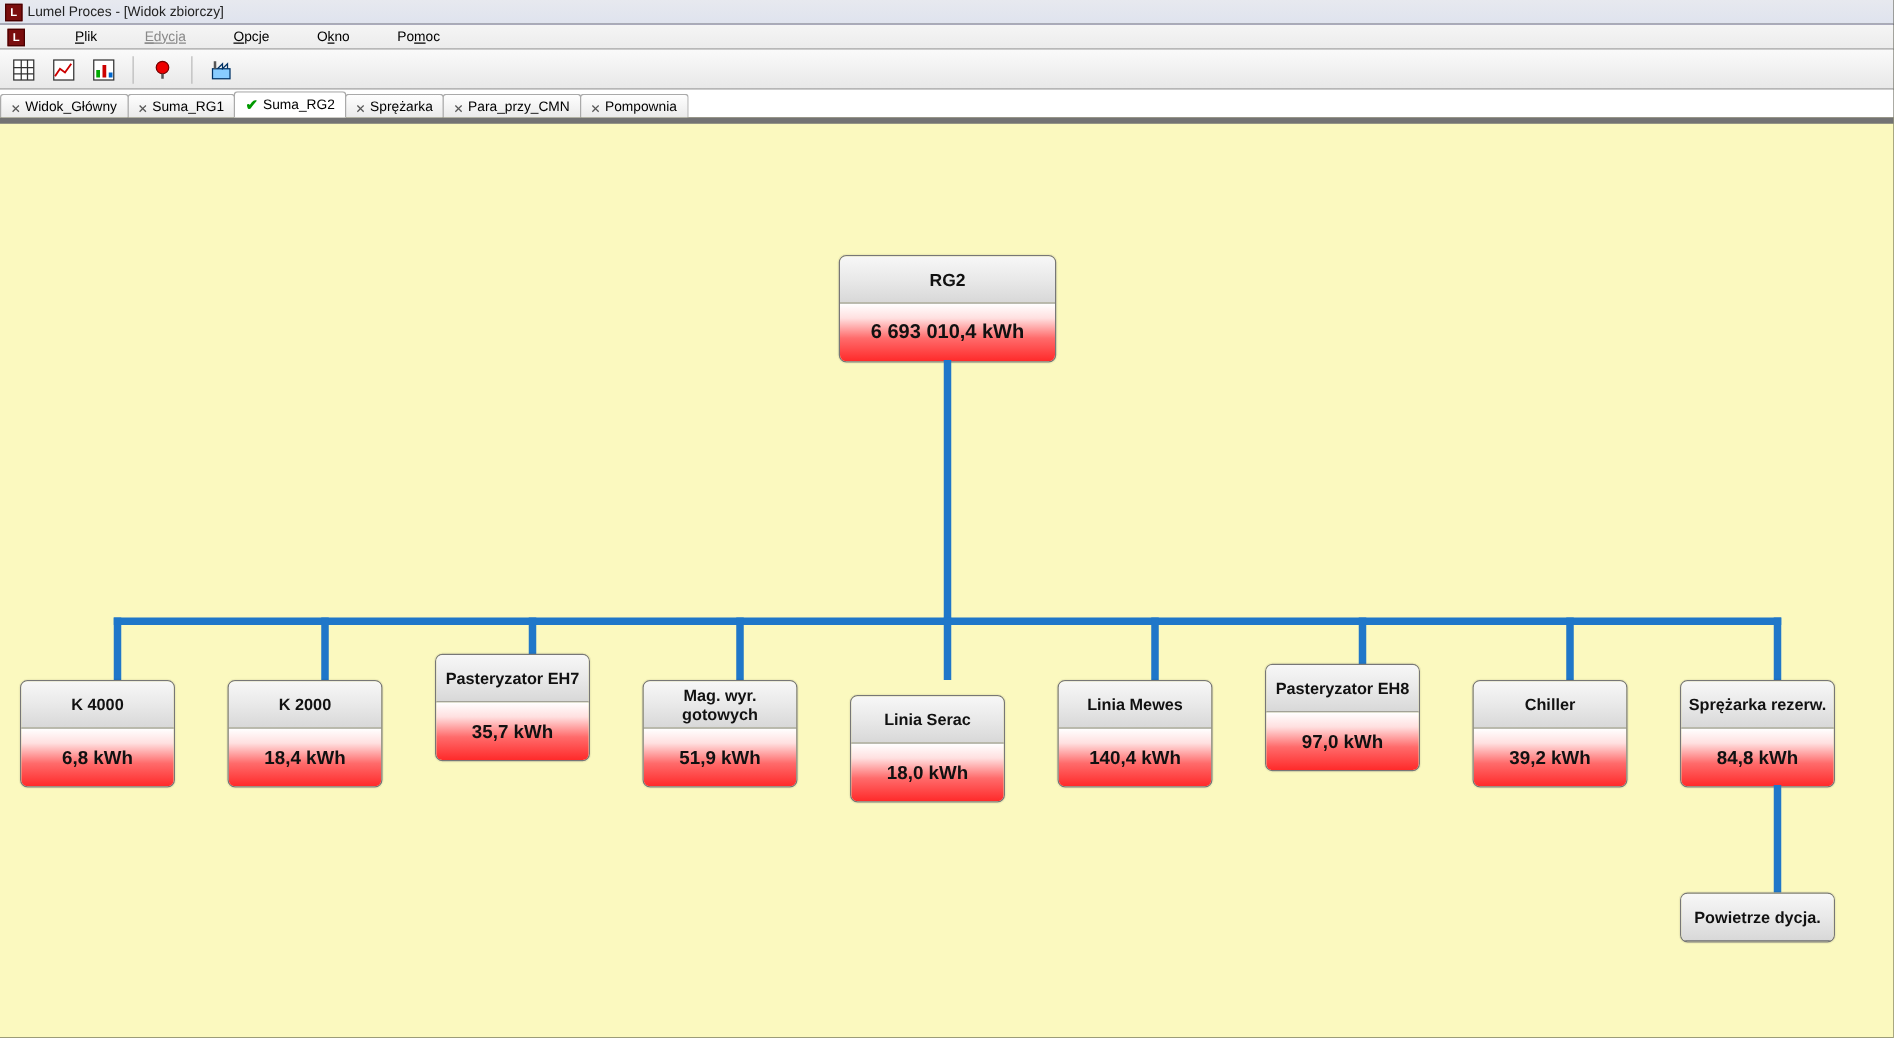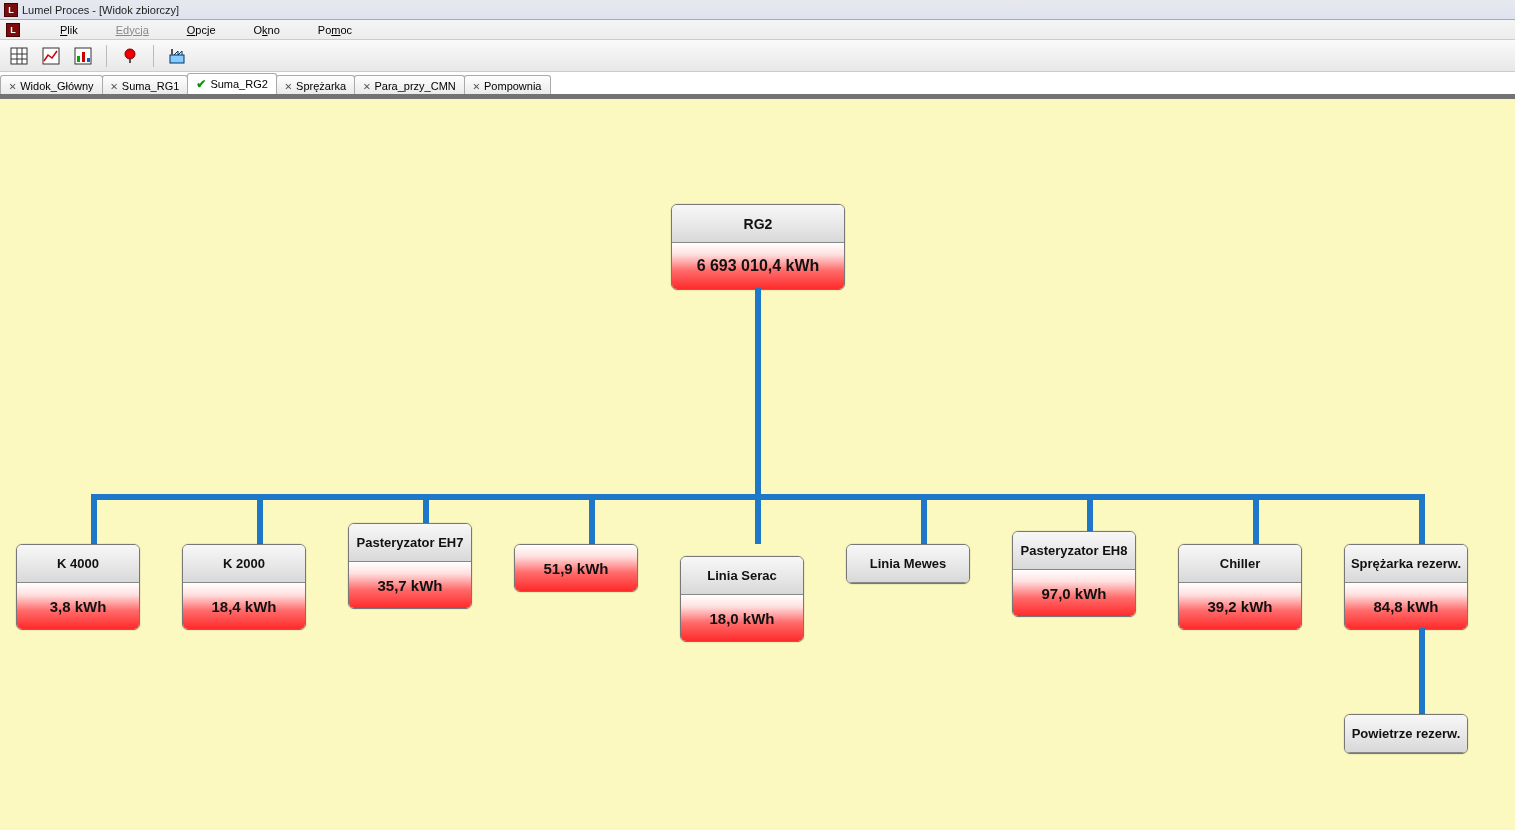--- a/index.html
+++ b/index.html
@@ -208,57 +208,59 @@
 <div class="canvas" id="canvas">
     <div class="node root" style="left: 671px; top: 105px;">
       <div class="node-title">RG2</div>
       <div class="node-value">6 693 010,4 kWh</div>
     </div>
     <div class="line v" style="left: 755px; top: 189px; height: 212px;"></div>
     <div class="line h" style="left: 91px; top: 395px; width: 1334px;"></div>
     <div class="line v" style="left: 91px; top: 395px; height: 50px;"></div>
     <div class="node " style="left: 16px; top: 445px;">
       <div class="node-title">K 4000</div>
-      <div class="node-value">3,8 kWh</div>
+      <div class="node-value">6,8 kWh</div>
     </div>
     <div class="line v" style="left: 257px; top: 395px; height: 50px;"></div>
     <div class="node " style="left: 182px; top: 445px;">
       <div class="node-title">K 2000</div>
       <div class="node-value">18,4 kWh</div>
     </div>
     <div class="line v" style="left: 423px; top: 395px; height: 50px;"></div>
     <div class="node " style="left: 348px; top: 424px;">
       <div class="node-title">Pasteryzator EH7</div>
       <div class="node-value">35,7 kWh</div>
     </div>
     <div class="line v" style="left: 589px; top: 395px; height: 50px;"></div>
     <div class="node " style="left: 514px; top: 445px;">
+      <div class="node-title">Mag. wyr. gotowych</div>
       <div class="node-value">51,9 kWh</div>
     </div>
     <div class="line v" style="left: 755px; top: 395px; height: 50px;"></div>
     <div class="node " style="left: 680px; top: 445px; margin-top: 12px;">
       <div class="node-title">Linia Serac</div>
       <div class="node-value">18,0 kWh</div>
     </div>
     <div class="line v" style="left: 921px; top: 395px; height: 50px;"></div>
     <div class="node " style="left: 846px; top: 445px;">
       <div class="node-title">Linia Mewes</div>
+      <div class="node-value">140,4 kWh</div>
     </div>
     <div class="line v" style="left: 1087px; top: 395px; height: 50px;"></div>
     <div class="node " style="left: 1012px; top: 432px;">
       <div class="node-title">Pasteryzator EH8</div>
       <div class="node-value">97,0 kWh</div>
     </div>
     <div class="line v" style="left: 1253px; top: 395px; height: 50px;"></div>
     <div class="node " style="left: 1178px; top: 445px;">
       <div class="node-title">Chiller</div>
       <div class="node-value">39,2 kWh</div>
     </div>
     <div class="line v" style="left: 1419px; top: 395px; height: 50px;"></div>
     <div class="node " style="left: 1344px; top: 445px;">
       <div class="node-title">Sprężarka rezerw.</div>
       <div class="node-value">84,8 kWh</div>
     </div>
     <div class="line v" style="left: 1419px; top: 529px; height: 86px;"></div>
     <div class="node " style="left: 1344px; top: 615px;">
-      <div class="node-title">Powietrze rezerw.</div>
+      <div class="node-title">Powietrze dycja.</div>
     </div>
   </div>
 
 </body></html>

